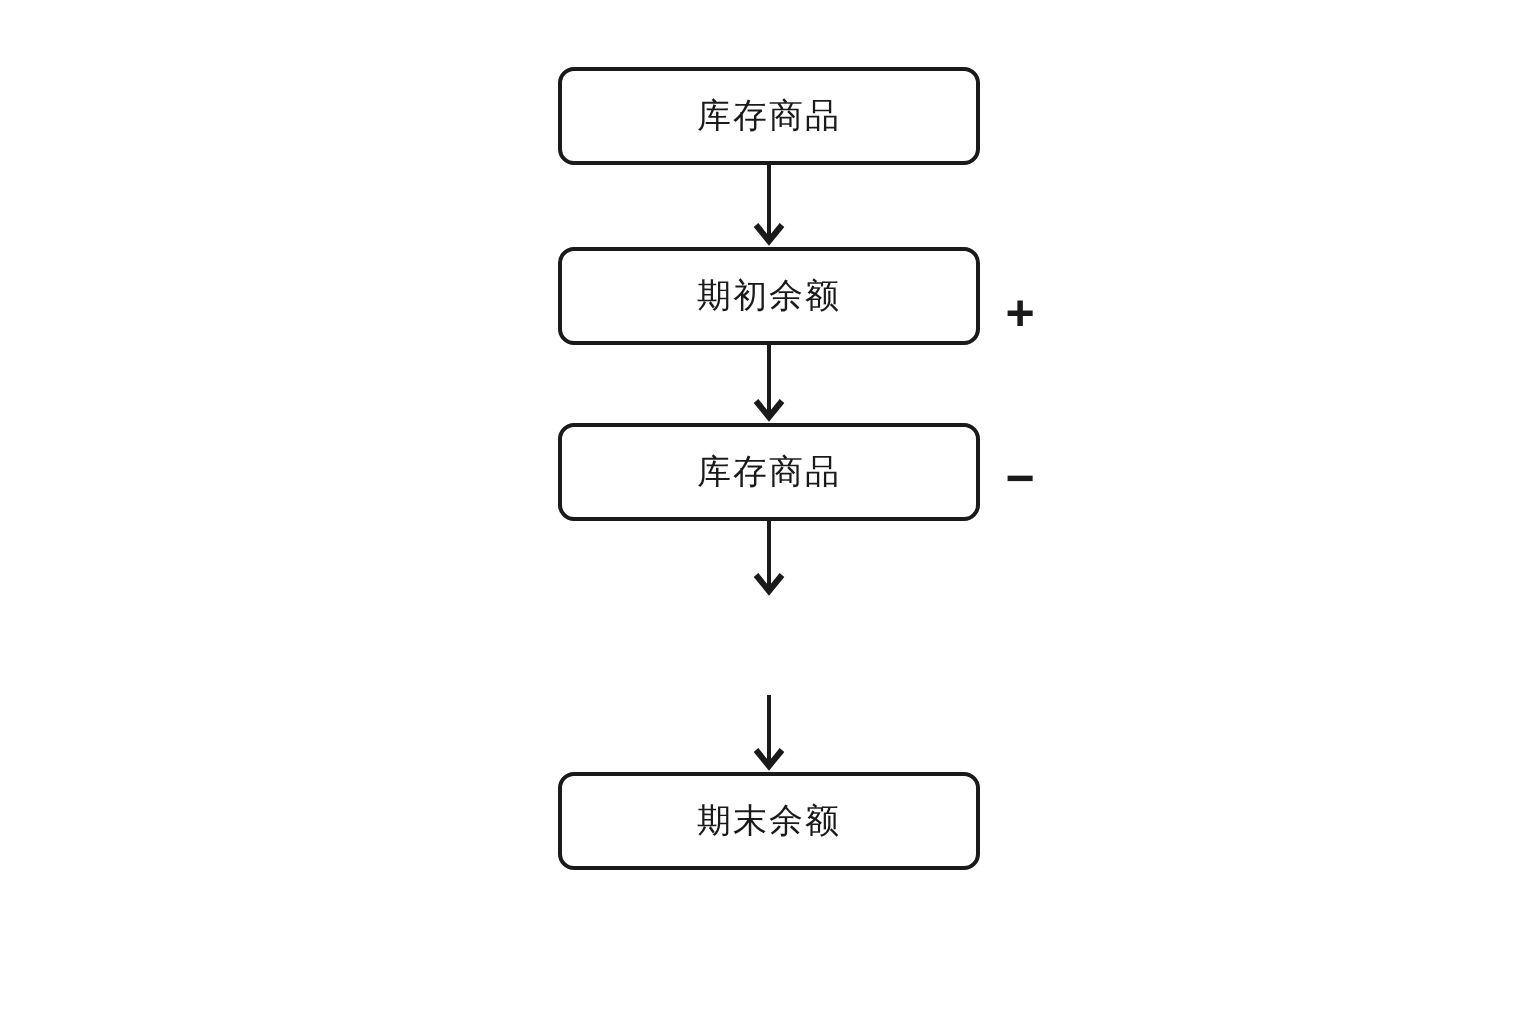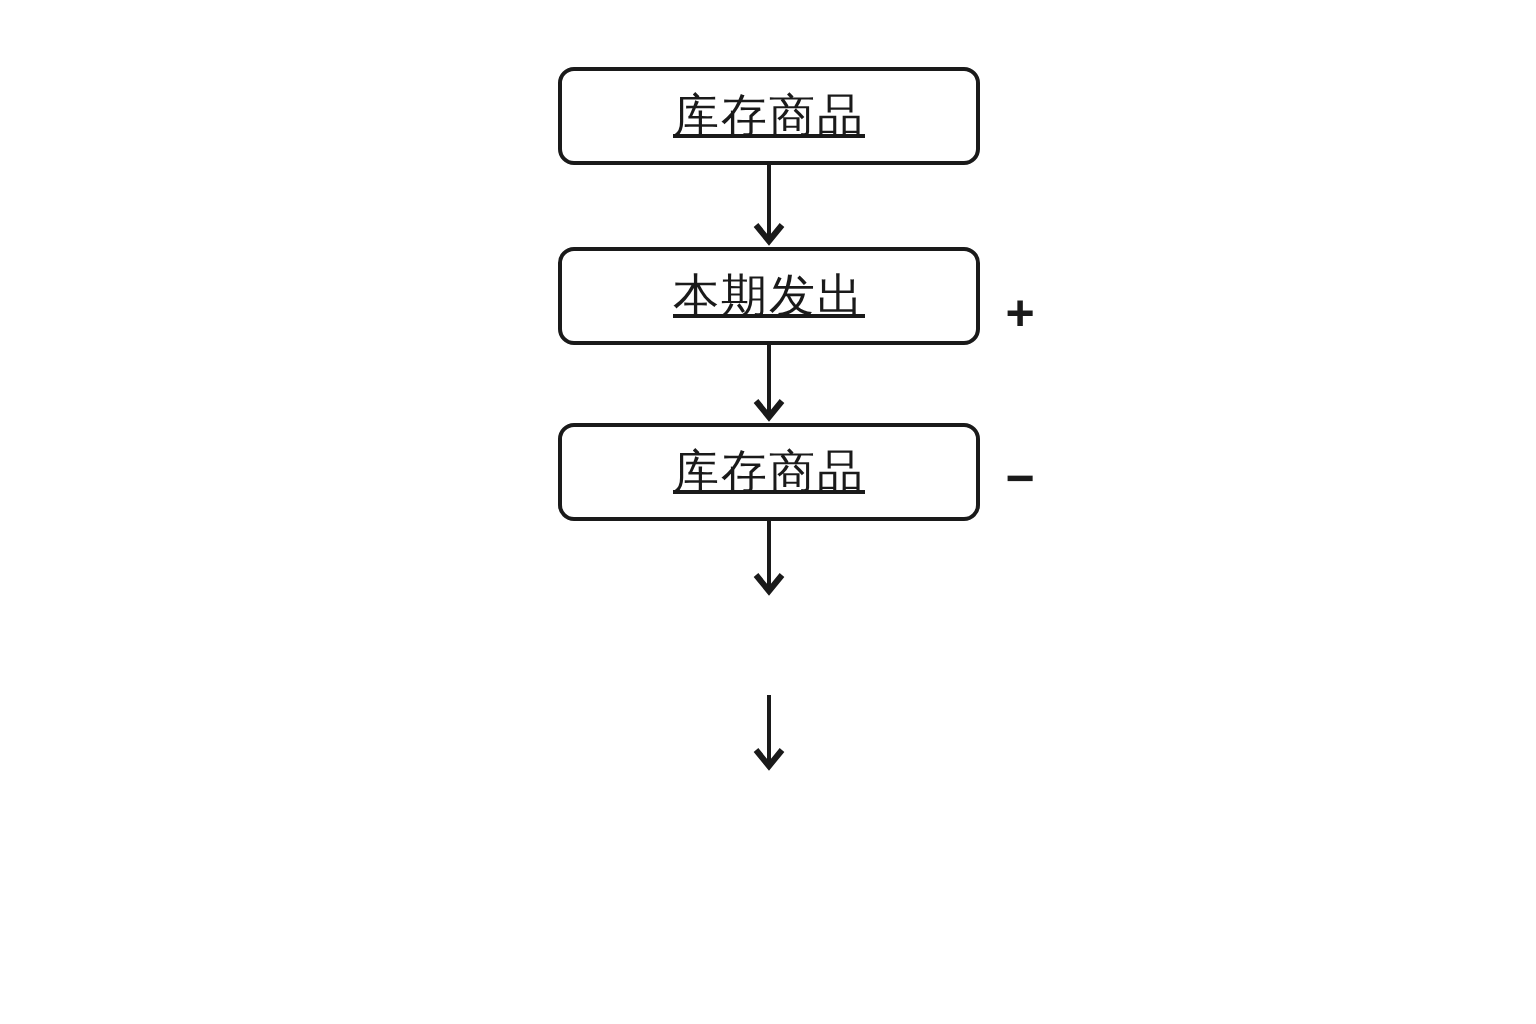--- a/index.html
+++ b/index.html
@@ -18,26 +18,25 @@
     height: 98px;
     box-sizing: border-box;
     border: 4px solid var(--ink, #1a1a1a);
     border-radius: 16px;
     background: #ffffff;
     display: flex;
     align-items: center;
     justify-content: center;
   }
   .node-label {
-    font-size: 46px;
+    font-size: 34px;
     font-weight: 500;
     color: var(--ink, #1a1a1a);
     letter-spacing: 2px;
     white-space: nowrap;
-    text-decoration: underline;
   }
   .arrow {
     position: absolute;
     left: 747px;
     display: block;
   }
   .arrow line, .arrow polyline {
     stroke: var(--ink, #1a1a1a);
     fill: none;
   }
@@ -64,21 +63,21 @@
   <div class="node" style="top:67px">
     <span class="node-label">库存商品</span>
   </div>
 
   <svg class="arrow" style="top:165px" width="44" height="82" viewBox="0 0 44 82">
     <line x1="22" y1="0" x2="22" y2="75"></line>
     <polyline points="9,60 22,76 35,60"></polyline>
   </svg>
 
   <div class="node" style="top:247px">
-    <span class="node-label">本期发出</span>
+    <span class="node-label">期初余额</span>
   </div>
 
   <span class="op op-plus">+</span>
 
   <svg class="arrow" style="top:345px" width="44" height="78" viewBox="0 0 44 78">
     <line x1="22" y1="0" x2="22" y2="71"></line>
     <polyline points="9,56 22,72 35,56"></polyline>
   </svg>
 
   <div class="node" style="top:423px">
@@ -91,14 +90,17 @@
     <line x1="22" y1="0" x2="22" y2="69"></line>
     <polyline points="9,54 22,70 35,54"></polyline>
   </svg>
 
 
   <svg class="arrow" style="top:695px" width="44" height="77" viewBox="0 0 44 77">
     <line x1="22" y1="0" x2="22" y2="70"></line>
     <polyline points="9,55 22,71 35,55"></polyline>
   </svg>
 
+  <div class="node" style="top:772px">
+    <span class="node-label">期末余额</span>
+  </div>
 
 </div>
 
 </body></html>

